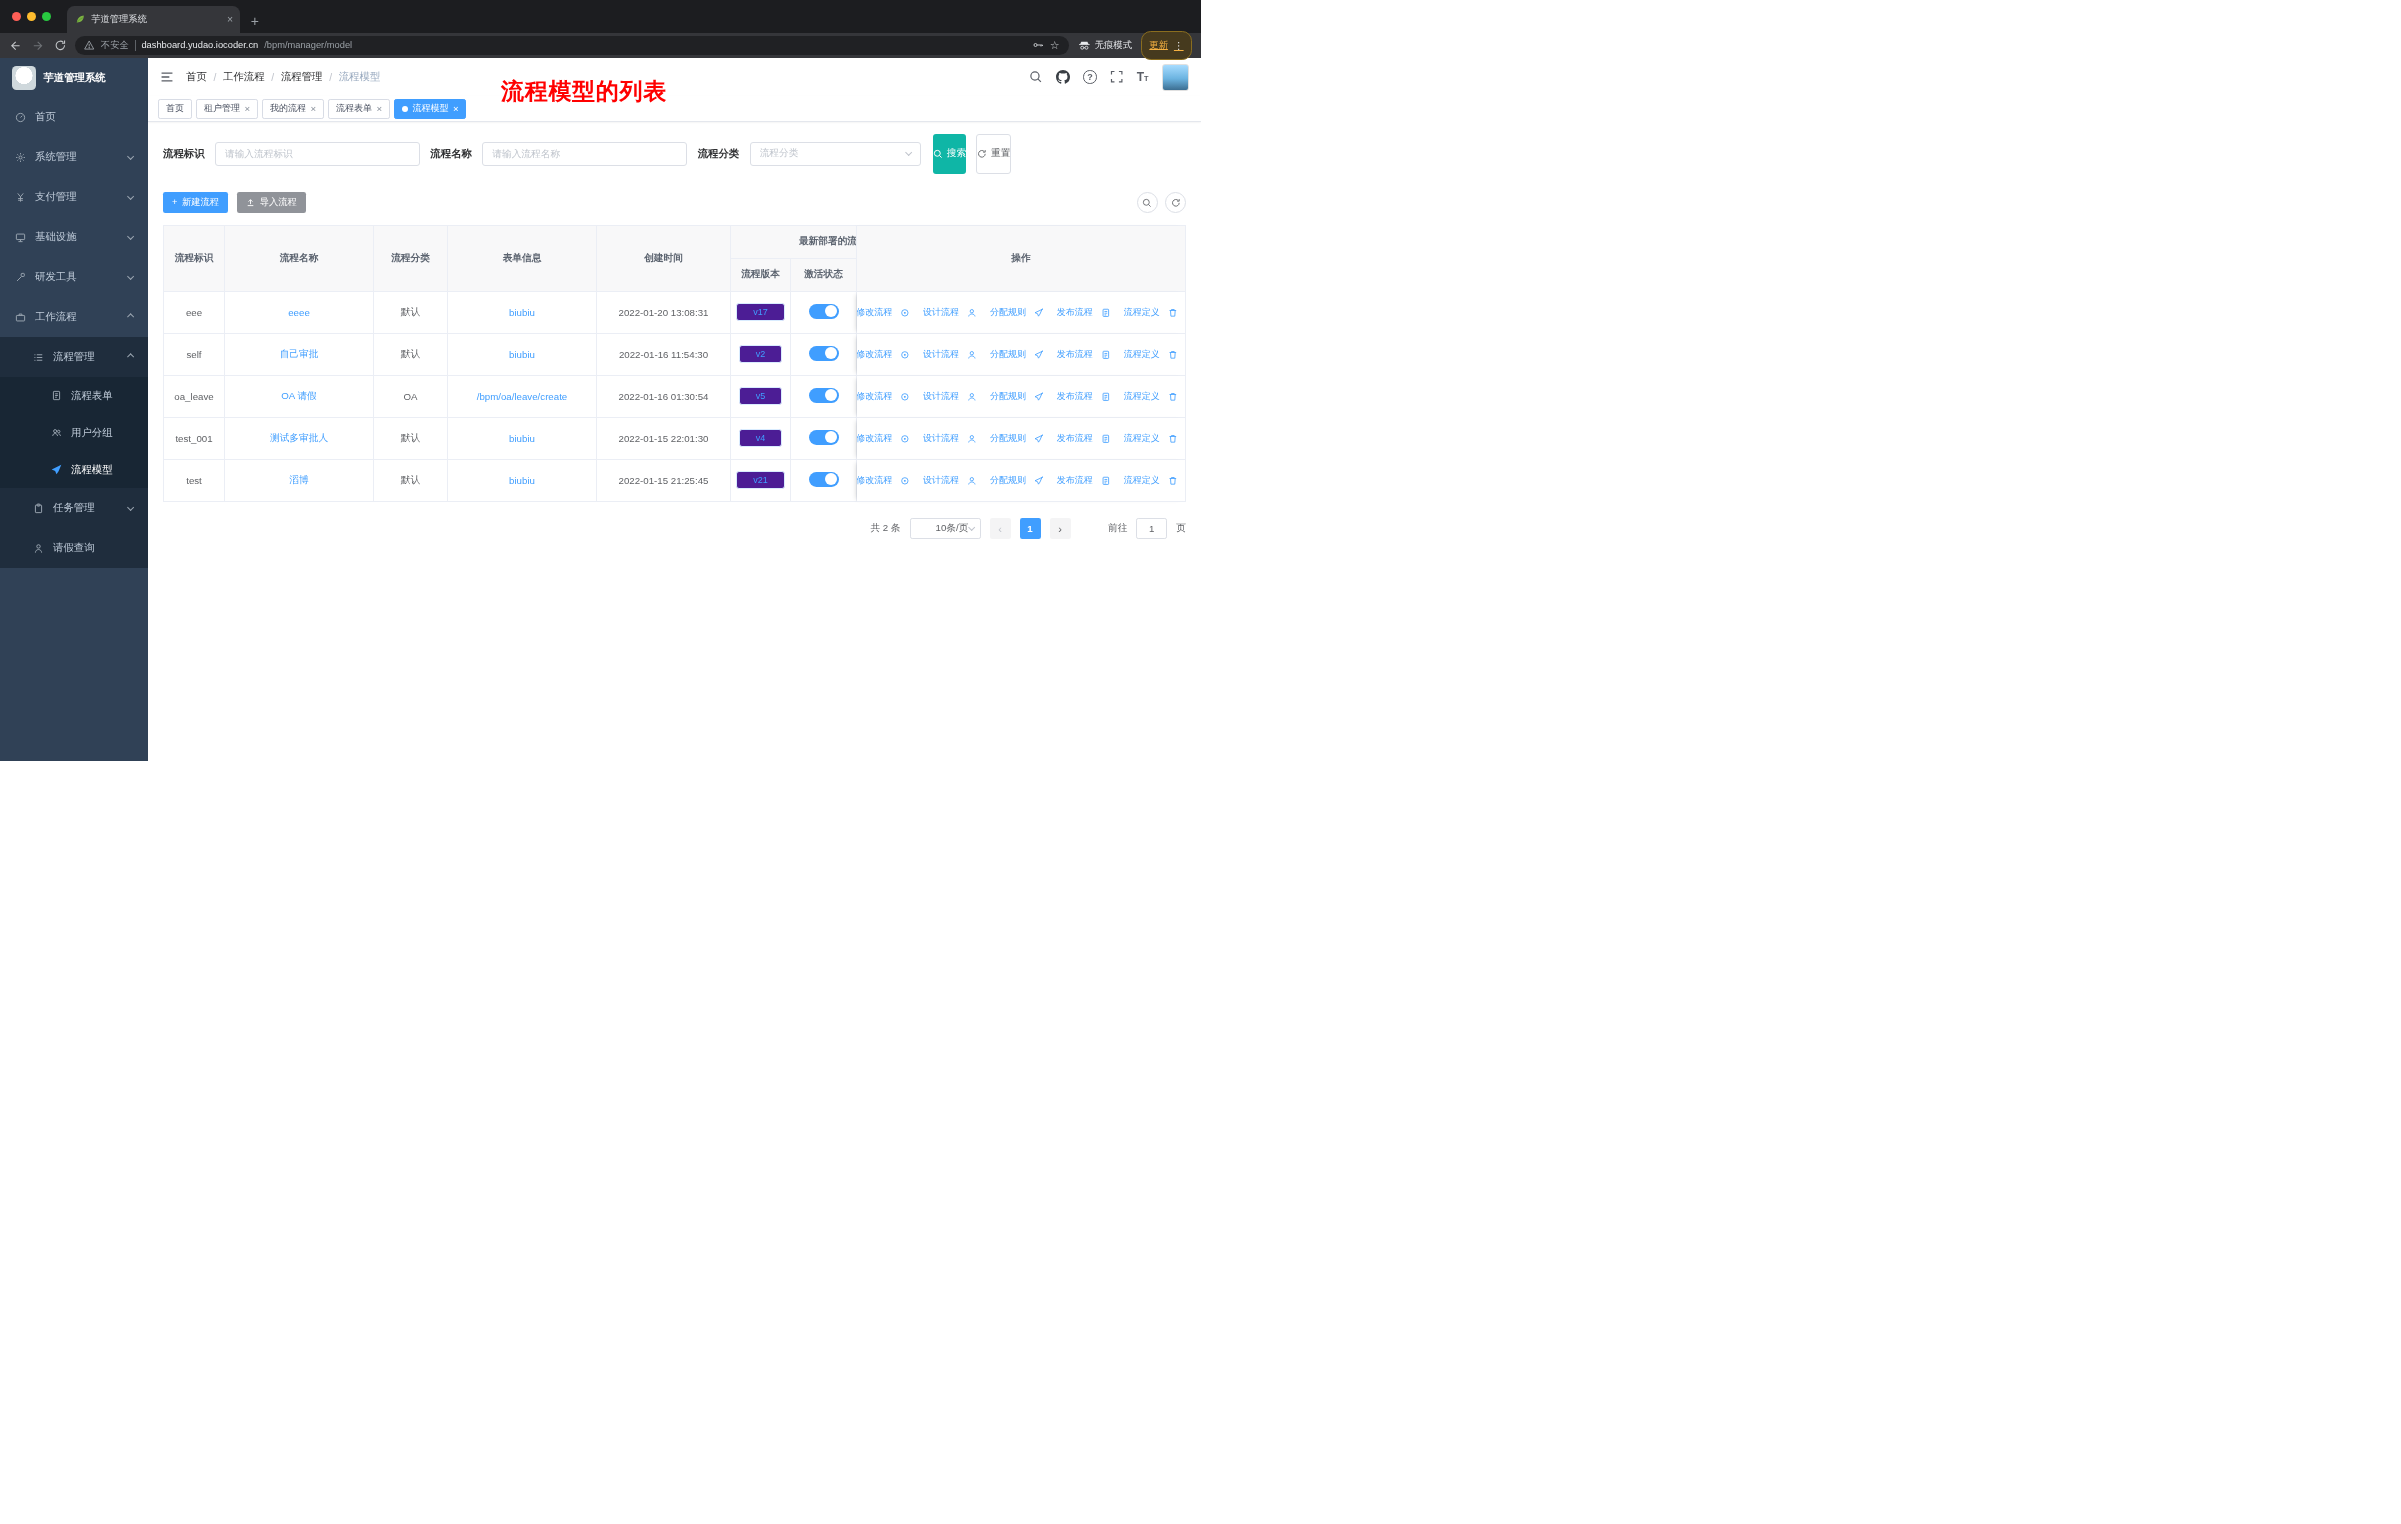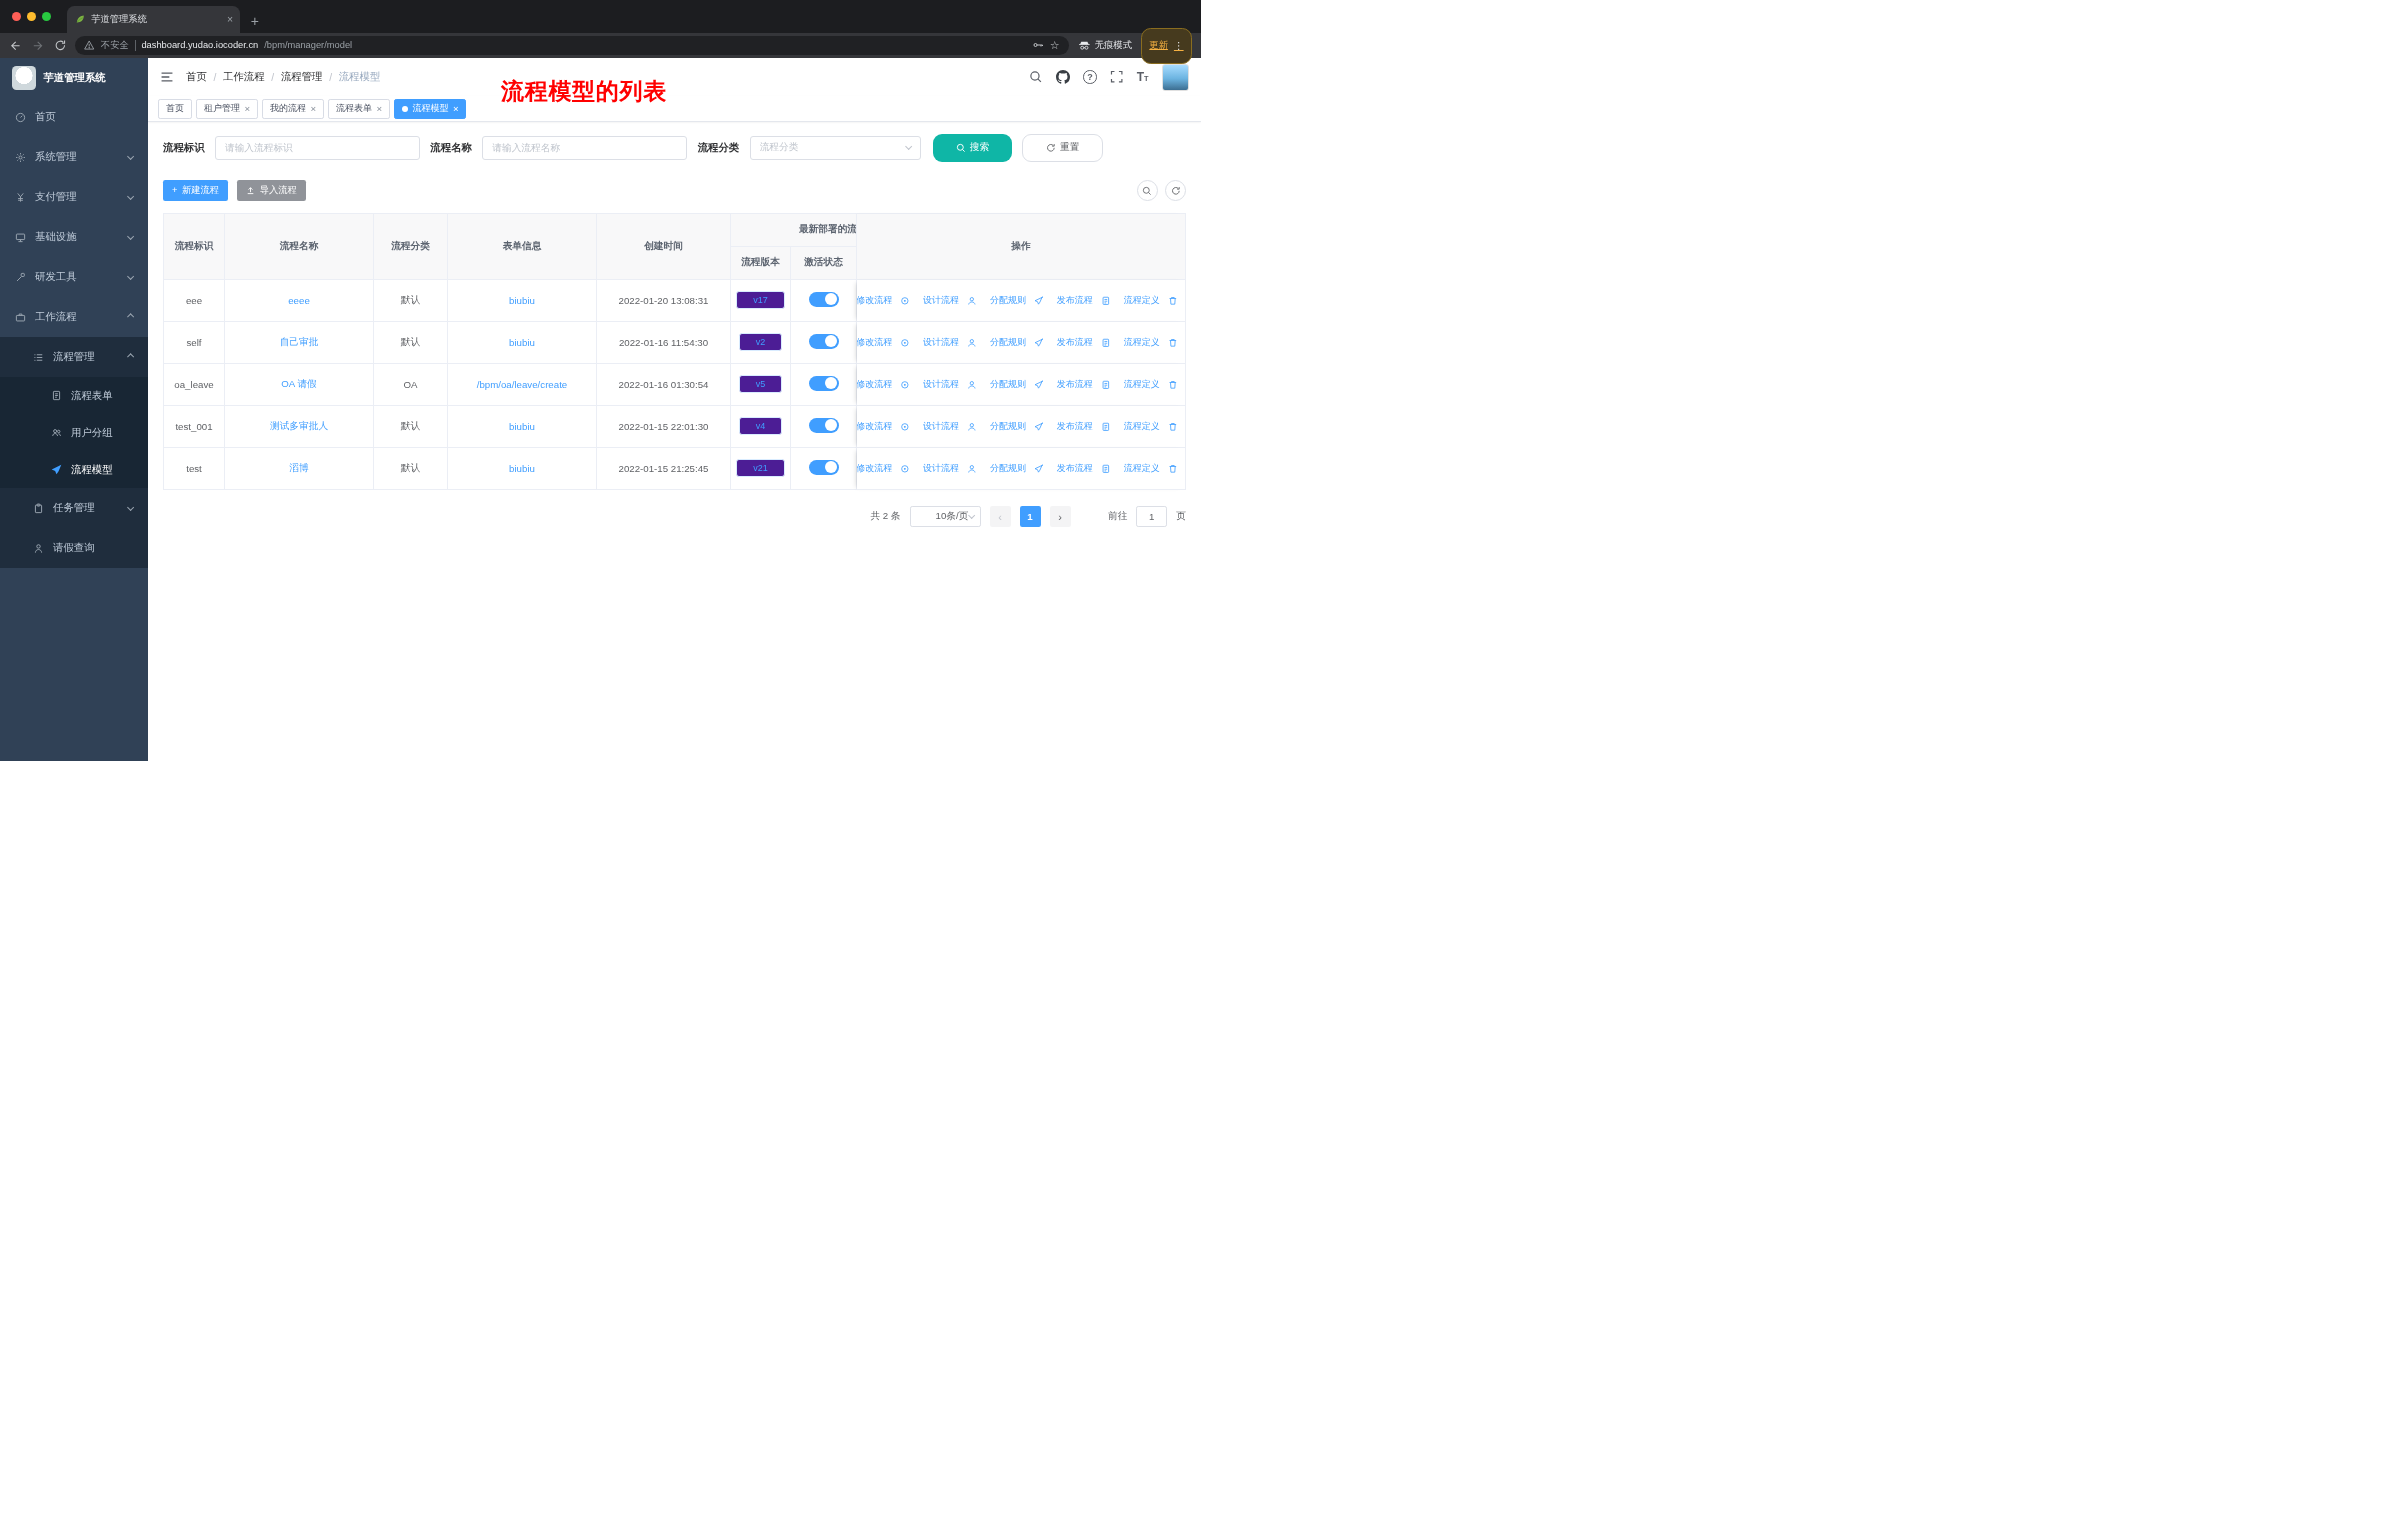--- a/index.html
+++ b/index.html
@@ -19,21 +19,21 @@
   .newtab { color:#9aa0a6; font-size:14px; margin:0 0 4.5px 10.4px; }
   .urlbar { height:25px; background:#35363a; display:flex; align-items:center; gap:9px; padding:0 9px; }
   .navic { color:#c3c6c9; } .navic.dim { color:#6e7175; }
   .omnibox { flex:1; height:19.4px; background:#202124; border-radius:9.7px; display:flex;
     align-items:center; gap:6px; padding:0 9px; color:#9aa0a6; font-size:9.3px; }
   .omnibox .sep { width:0.7px; height:10.4px; background:#5f6368; }
   .omnibox .host { color:#e8eaed; } .omnibox .path { color:#9aa0a6; }
   .omnibox .grow { flex:1; }
   .omnibox .star { font-size:11px; color:#c3c6c9; }
   .incog { display:flex; align-items:center; gap:4.5px; color:#e8eaed; font-size:9.3px; white-space:nowrap; }
-  .updatepill { height:36px; border-radius:9.7px; background:#463a1e; border:0.7px solid #8a6d1f;
+  .updatepill { height:29px; border-radius:9.7px; background:#463a1e; border:0.7px solid #8a6d1f;
     display:flex; align-items:center; gap:6px; padding:0 7.4px; font-size:9.3px; color:#f5b041; white-space:nowrap;text-decoration:underline; }
   .updatepill .dots { color:#e8eaed; font-size:9.7px; }
 
   
   .app { display:flex; height:703px; }
   .sidebar { width:148px; background:#304156; color:#bfcbd9; flex:0 0 auto; font-size:10.4px; }
   .logo { height:39px; display:flex; align-items:center; gap:7.4px; padding-left:12px; }
   .logo .pic { width:24px; height:24px; border-radius:4.5px;
     background:radial-gradient(circle at 50% 40%, #ffffff 0 45%, #cfd8dc 46% 100%); }
   .logo .t { color:#fff; font-weight:700; font-size:10.4px; }
@@ -72,22 +72,22 @@
   .filters { display:flex; align-items:center; margin-top:1.5px; }
   .flabel { font-size:10.4px; font-weight:700; color:#303133; margin-right:10.4px; white-space:nowrap; }
   .finput { width:205px; height:24px; border:0.7px solid #dcdfe6; border-radius:3px;
     padding:0 9px; font-size:9.7px; color:#606266; outline:none; margin-right:10.4px;
     font-family:inherit; }
   .finput::placeholder { color:#bfc4cc; }
   .fselect { width:171px; height:24px; border:0.7px solid #dcdfe6; border-radius:3px;
     display:flex; align-items:center; justify-content:space-between; padding:0 9px;
     color:#bfc4cc; font-size:9.7px; margin-right:12px; }
   .selarrow { width:5.2px; height:5.2px; border-right:1px solid #c0c4cc; border-bottom:1px solid #c0c4cc; transform:rotate(45deg) translateY(-1.5px); }
-  .btn { height:28px; border:none; border-radius:9px; font-size:9.7px; display:inline-flex;
-    align-items:center; gap:4.5px; padding:0 23px; cursor:pointer; font-family:inherit; white-space:nowrap; }
+  .btn { height:40px; border:none; border-radius:3px; font-size:9.7px; display:inline-flex;
+    align-items:center; gap:4.5px; padding:0 0; cursor:pointer; font-family:inherit; white-space:nowrap; }
   .btn-teal { background:#0fb6a6; color:#fff; }
   .btn-plain { background:#fff; color:#606266; border:0.7px solid #dcdfe6; margin-left:9.7px; }
 
   .toolbar { display:flex; align-items:center; margin-top:18px; position:relative; }
   .btn-sm { height:21px; font-size:9.3px; padding:0 9px; border-radius:2.2px; }
   .btn-blue { background:#409eff; color:#fff; }
   .btn-gray { background:#909399; color:#fff; margin-left:9px; }
   .tool-right { position:absolute; right:0; display:flex; gap:7.4px; align-items:center; }
   .circ { width:21px; height:21px; border-radius:50%; border:0.7px solid #dcdfe6;
     display:flex; align-items:center; justify-content:center; color:#606266; background:#fff; }

